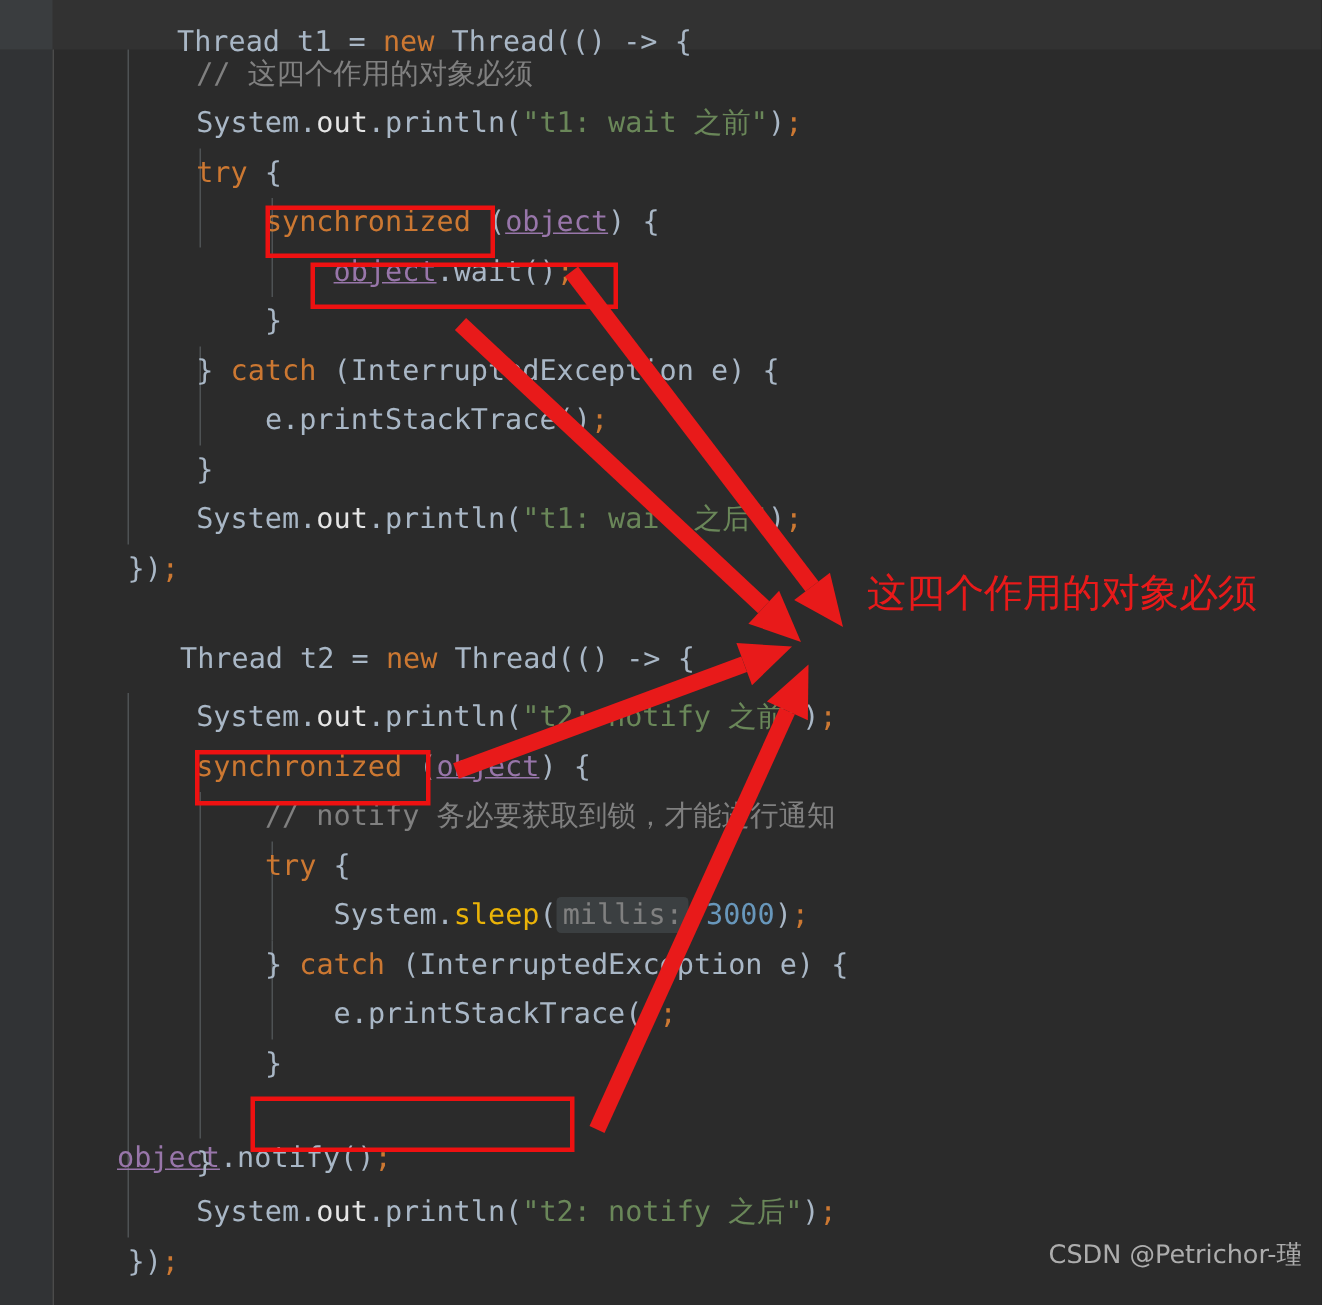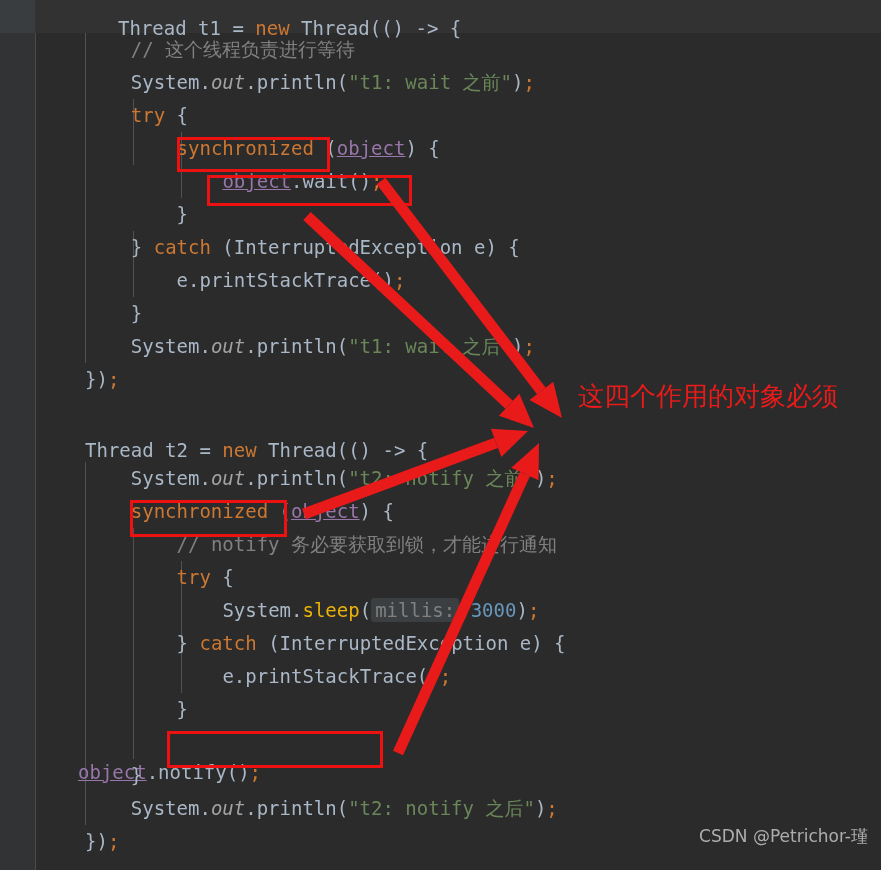--- a/index.html
+++ b/index.html
@@ -62,21 +62,21 @@
     height: 33px;
     line-height: 33px;
     font-size: 19px;
     white-space: pre;
     letter-spacing: 0px;
     color: #a9b7c6;
   }
 
   .kw    { color: #cc7832; }           
   .plain { color: #a9b7c6; }
-  .fld   { color: #a3a3a3; font-style: italic; }
+  .fld   { color: #e5e5e5; }
   .fldu  { color: #9876aa; text-decoration: underline; }
   .str   { color: #6a8759; }
   .num   { color: #6897bb; }
   .cmt   { color: #808080; }
   .semi  { color: #cc7832; }
   .mth   { color: #eab308; }
   .hint  {
     color: #808080;
     background: #3b3f41;
     border-radius: 3px;
@@ -139,32 +139,32 @@
       <div class="iguide" style="left: 181px; top: 132px; height: 66px;"></div>
       <div class="iguide" style="left: 133px; top: 231px; height: 66px;"></div>
       <div class="iguide" style="left: 85px; top: 462px; height: 363px;"></div>
       <div class="iguide" style="left: 133px; top: 528px; height: 231px;"></div>
       <div class="iguide" style="left: 181px; top: 561px; height: 66px;"></div>
       <div class="iguide" style="left: 181px; top: 627px; height: 66px;"></div>
     </div>
 
   <div id="code">
       <div class="line" style="top: 12px; padding-left: 118px;"><span class="plain">Thread </span><span class="plain">t1 </span><span class="plain">= </span><span class="kw">new</span><span class="plain"> Thread(() -&gt; {</span></div>
-      <div class="line" style="top: 33px; padding-left: 130.8px;"><span class="cmt">// 这个线程负责进行等待</span></div>
+      <div class="line" style="top: 33px; padding-left: 130.8px;"><span class="cmt">// 这四个作用的对象必须</span></div>
       <div class="line" style="top: 66px; padding-left: 130.8px;"><span class="plain">System.</span><span class="fld">out</span><span class="plain">.println(</span><span class="str">"t1: wait 之前"</span><span class="plain">)</span><span class="semi">;</span></div>
       <div class="line" style="top: 99px; padding-left: 130.8px;"><span class="kw">try</span><span class="plain"> {</span></div>
       <div class="line" style="top: 132px; padding-left: 176.6px;"><span class="kw">synchronized</span><span class="plain"> (</span><span class="fldu">object</span><span class="plain">) {</span></div>
       <div class="line" style="top: 165px; padding-left: 222.4px;"><span class="fldu">object</span><span class="plain">.wait()</span><span class="semi">;</span></div>
       <div class="line" style="top: 198px; padding-left: 176.6px;"><span class="plain">}</span></div>
       <div class="line" style="top: 231px; padding-left: 130.8px;"><span class="plain">} </span><span class="kw">catch</span><span class="plain"> (InterruptedException e) {</span></div>
       <div class="line" style="top: 264px; padding-left: 176.6px;"><span class="plain">e.printStackTrace()</span><span class="semi">;</span></div>
       <div class="line" style="top: 297px; padding-left: 130.8px;"><span class="plain">}</span></div>
       <div class="line" style="top: 330px; padding-left: 130.8px;"><span class="plain">System.</span><span class="fld">out</span><span class="plain">.println(</span><span class="str">"t1: wait 之后"</span><span class="plain">)</span><span class="semi">;</span></div>
       <div class="line" style="top: 363px; padding-left: 85px;"><span class="plain">})</span><span class="semi">;</span></div>
-      <div class="line" style="top: 434px; padding-left: 85px;"><span class="plain">Thread </span><span class="plain">t2 </span><span class="plain">= </span><span class="kw">new</span><span class="plain"> Thread(() -&gt; {</span></div>
+      <div class="line" style="top: 423px; padding-left: 120px;"><span class="plain">Thread </span><span class="plain">t2 </span><span class="plain">= </span><span class="kw">new</span><span class="plain"> Thread(() -&gt; {</span></div>
       <div class="line" style="top: 462px; padding-left: 130.8px;"><span class="plain">System.</span><span class="fld">out</span><span class="plain">.println(</span><span class="str">"t2: notify 之前"</span><span class="plain">)</span><span class="semi">;</span></div>
       <div class="line" style="top: 495px; padding-left: 130.8px;"><span class="kw">synchronized</span><span class="plain"> (</span><span class="fldu">object</span><span class="plain">) {</span></div>
       <div class="line" style="top: 528px; padding-left: 176.6px;"><span class="cmt">// notify 务必要获取到锁，才能进行通知</span></div>
       <div class="line" style="top: 561px; padding-left: 176.6px;"><span class="kw">try</span><span class="plain"> {</span></div>
       <div class="line" style="top: 594px; padding-left: 222.4px;"><span class="plain">System.</span><span class="mth">sleep</span><span class="plain">(</span><span class="hint">millis:</span><span class="plain"> </span><span class="num">3000</span><span class="plain">)</span><span class="semi">;</span></div>
       <div class="line" style="top: 627px; padding-left: 176.6px;"><span class="plain">} </span><span class="kw">catch</span><span class="plain"> (InterruptedException e) {</span></div>
       <div class="line" style="top: 660px; padding-left: 222.4px;"><span class="plain">e.printStackTrace()</span><span class="semi">;</span></div>
       <div class="line" style="top: 693px; padding-left: 176.6px;"><span class="plain">}</span></div>
       <div class="line" style="top: 756px; padding-left: 78px;"><span class="fldu">object</span><span class="plain">.notify()</span><span class="semi">;</span></div>
       <div class="line" style="top: 759px; padding-left: 130.8px;"><span class="plain">}</span></div>

